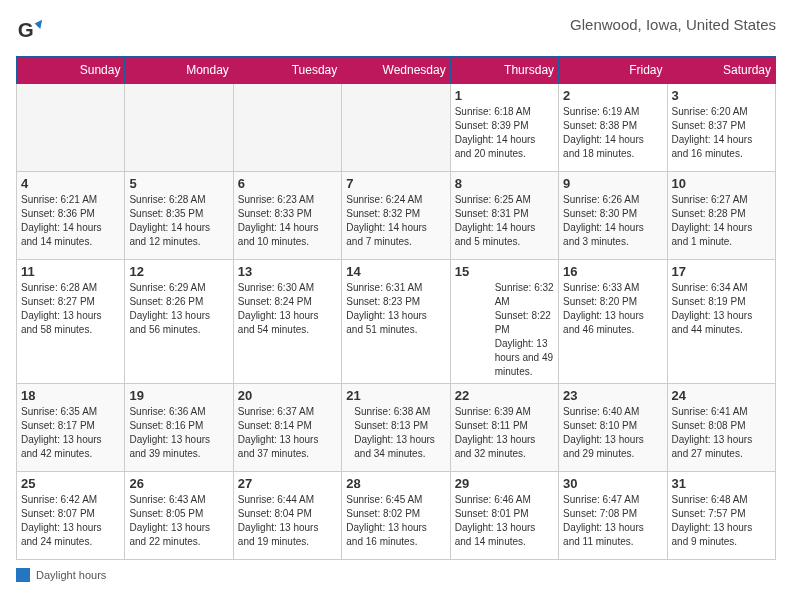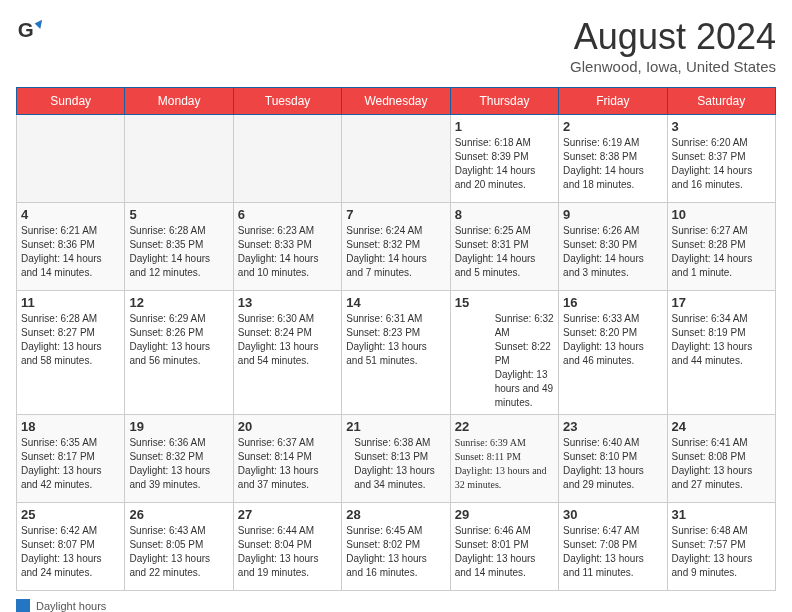--- a/index.html
+++ b/index.html
@@ -45,24 +45,24 @@
     .subtitle {
       font-size: 15px;
       color: #555;
     }
     table {
       width: 100%;
       border-collapse: collapse;
       font-size: 11px;
     }
     th {
-      background-color: #ef4444;
+      background-color: #be185d;
       color: #fff;
       padding: 6px 4px;
-      text-align: center;
+      text-align: right;
       font-size: 12px;
       font-weight: normal;
       border: 1px solid #1a5fa0;
     }
     td {
       border: 1px solid #ccc;
       vertical-align: top;
       padding: 4px;
       min-height: 80px;
       height: 88px;
@@ -109,21 +109,20 @@
 <body>
 
 <div class="header">
   <div class="logo">
     <svg class="logo-icon" viewBox="0 0 30 30">
       <text x="2" y="22" font-size="22" font-weight="bold" fill="#333">G</text>
       <polygon points="20,8 28,4 26,14" fill="#2576c2"></polygon>
     </svg>
   </div>
   <div class="title-block">
-    <div class="main-title">August 2024</div>
     <div class="subtitle">Glenwood, Iowa, United States</div>
   </div>
 </div>
 
 <table>
   <thead>
     <tr id="header-row">
     <th>Sunday</th>
         <th>Monday</th>
         <th>Tuesday</th>
@@ -249,38 +248,38 @@
       <tr>
         <td>
           <span class="day-number">18</span>
           <div class="day-info" style="white-space: pre-line;">Sunrise: 6:35 AM
 Sunset: 8:17 PM
 Daylight: 13 hours and 42 minutes.</div>
         </td>
         <td>
           <span class="day-number">19</span>
           <div class="day-info" style="white-space: pre-line;">Sunrise: 6:36 AM
-Sunset: 8:32 PM
+Sunset: 8:16 PM
 Daylight: 13 hours and 39 minutes.</div>
         </td>
         <td>
           <span class="day-number">20</span>
           <div class="day-info" style="white-space: pre-line;">Sunrise: 6:37 AM
 Sunset: 8:14 PM
 Daylight: 13 hours and 37 minutes.</div>
         </td>
         <td>
           <span class="day-number">21</span>
           <div class="day-info" style="white-space: pre-line; margin-left: 8px;">Sunrise: 6:38 AM
 Sunset: 8:13 PM
 Daylight: 13 hours and 34 minutes.</div>
         </td>
         <td>
           <span class="day-number">22</span>
-          <div class="day-info" style="white-space: pre-line; font-family: Liberation Serif, serif;">Sunrise: 6:39 AM
+          <div class="day-info" style="white-space: pre-line;">Sunrise: 6:39 AM
 Sunset: 8:11 PM
 Daylight: 13 hours and 32 minutes.</div>
         </td>
         <td>
           <span class="day-number">23</span>
           <div class="day-info" style="white-space: pre-line;">Sunrise: 6:40 AM
 Sunset: 8:10 PM
 Daylight: 13 hours and 29 minutes.</div>
         </td>
         <td>

